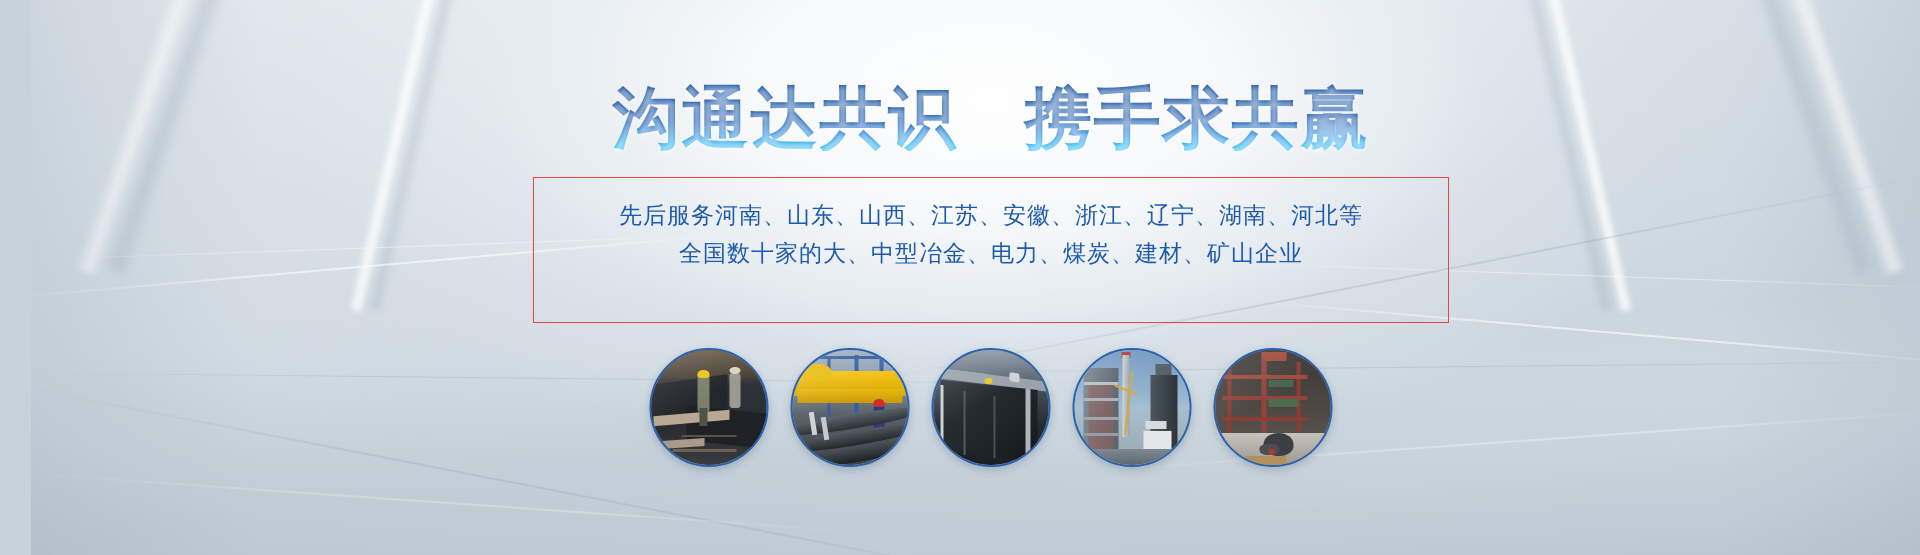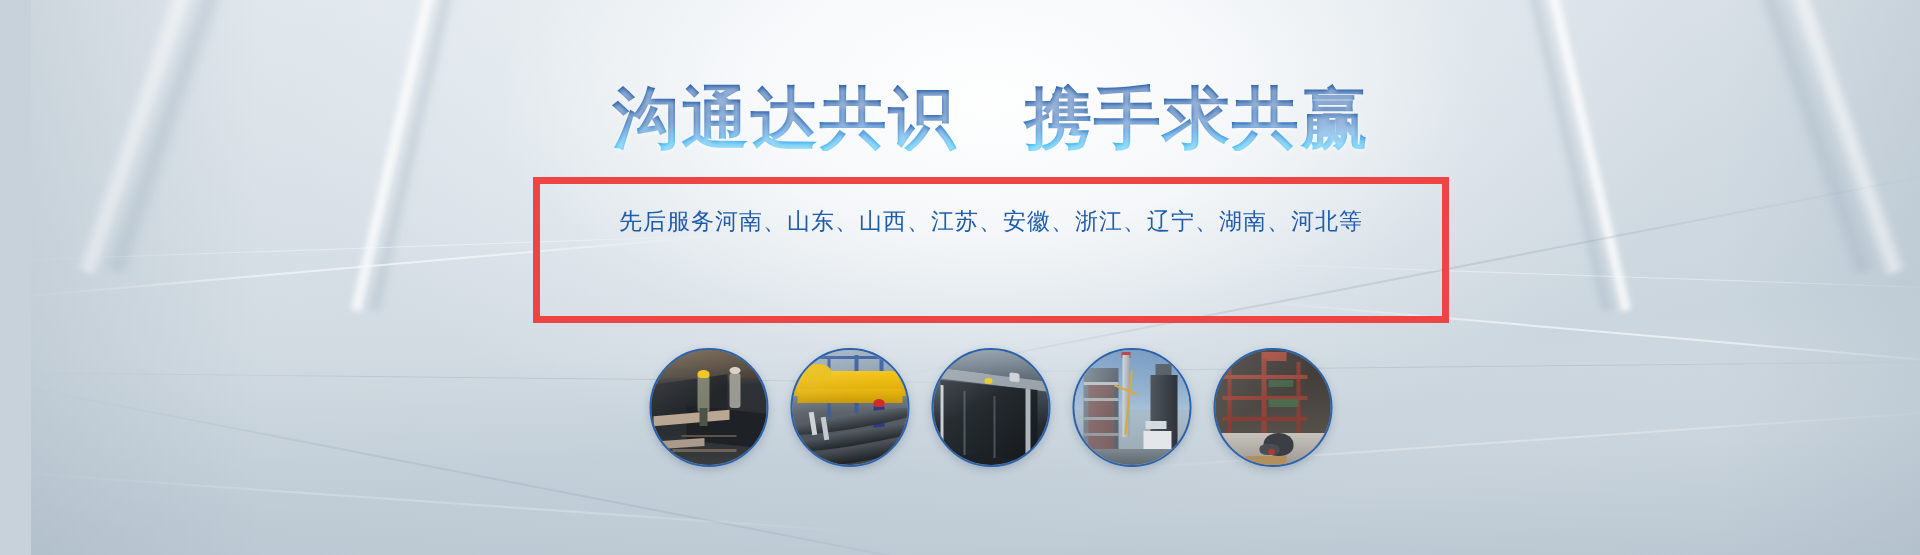--- a/index.html
+++ b/index.html
@@ -138,21 +138,21 @@
     letter-spacing: 1px;
     color: #4a5158;
     white-space: nowrap;
   }
 
   .infobox {
     position: relative;
     margin-top: 26px;
     width: 916px;
     height: 146px;
-    border: 7px solid #ef4444;
+    border: 1px solid #ef4444;
     box-sizing: border-box;
   }
   .infobox-lines {
     padding-top: 18px;
     text-align: center;
   }
   .infoline {
     font-size: 23px;
     line-height: 38px;
     color: #1f5bab;
@@ -312,20 +312,21 @@
     <div class="headline">
       <span>沟通达共识</span>
       <span class="gap"></span>
       <span>携手求共赢</span>
     </div>
 
 
     <div class="infobox">
       <div class="infobox-lines">
         <div class="infoline">先后服务河南、山东、山西、江苏、安徽、浙江、辽宁、湖南、河北等</div>
+        <div class="infoline">全国数十家的大、中型冶金、电力、煤炭、建材、矿山企业</div>
       </div>
     </div>
 
   </div>
 
   <div class="circles">
 
     <div class="circle">
       <div class="photo p1">
         <i class="wall"></i>

